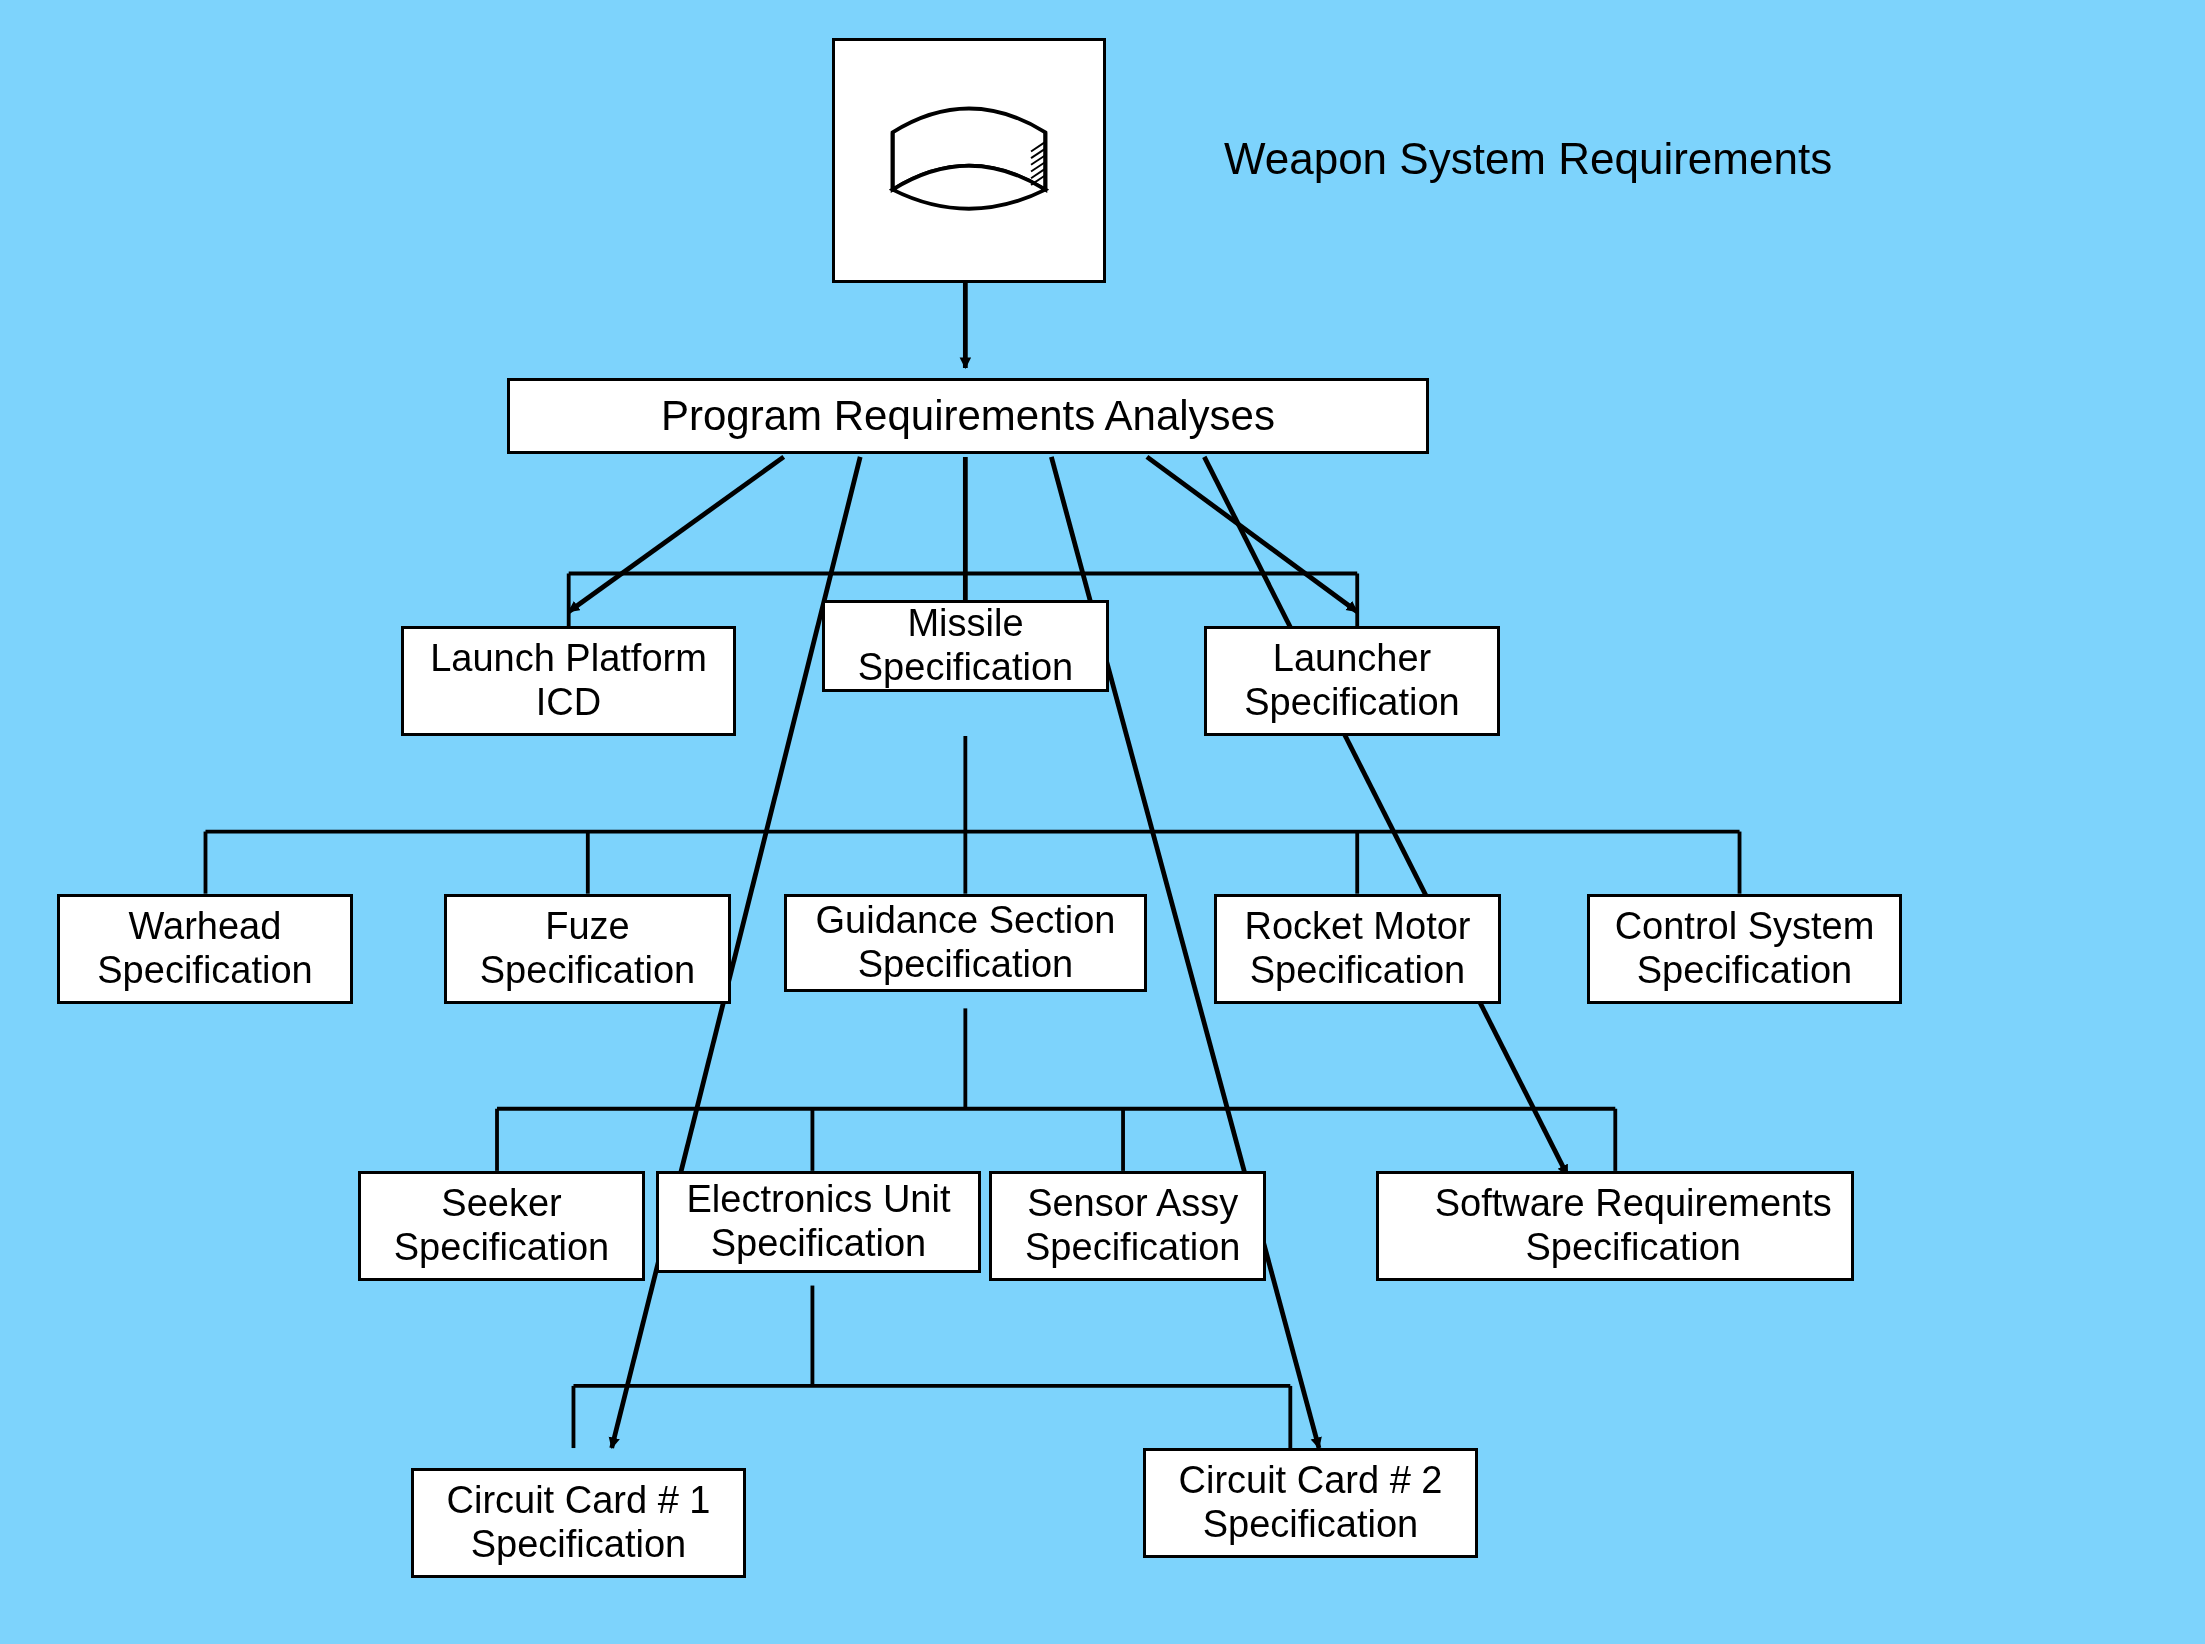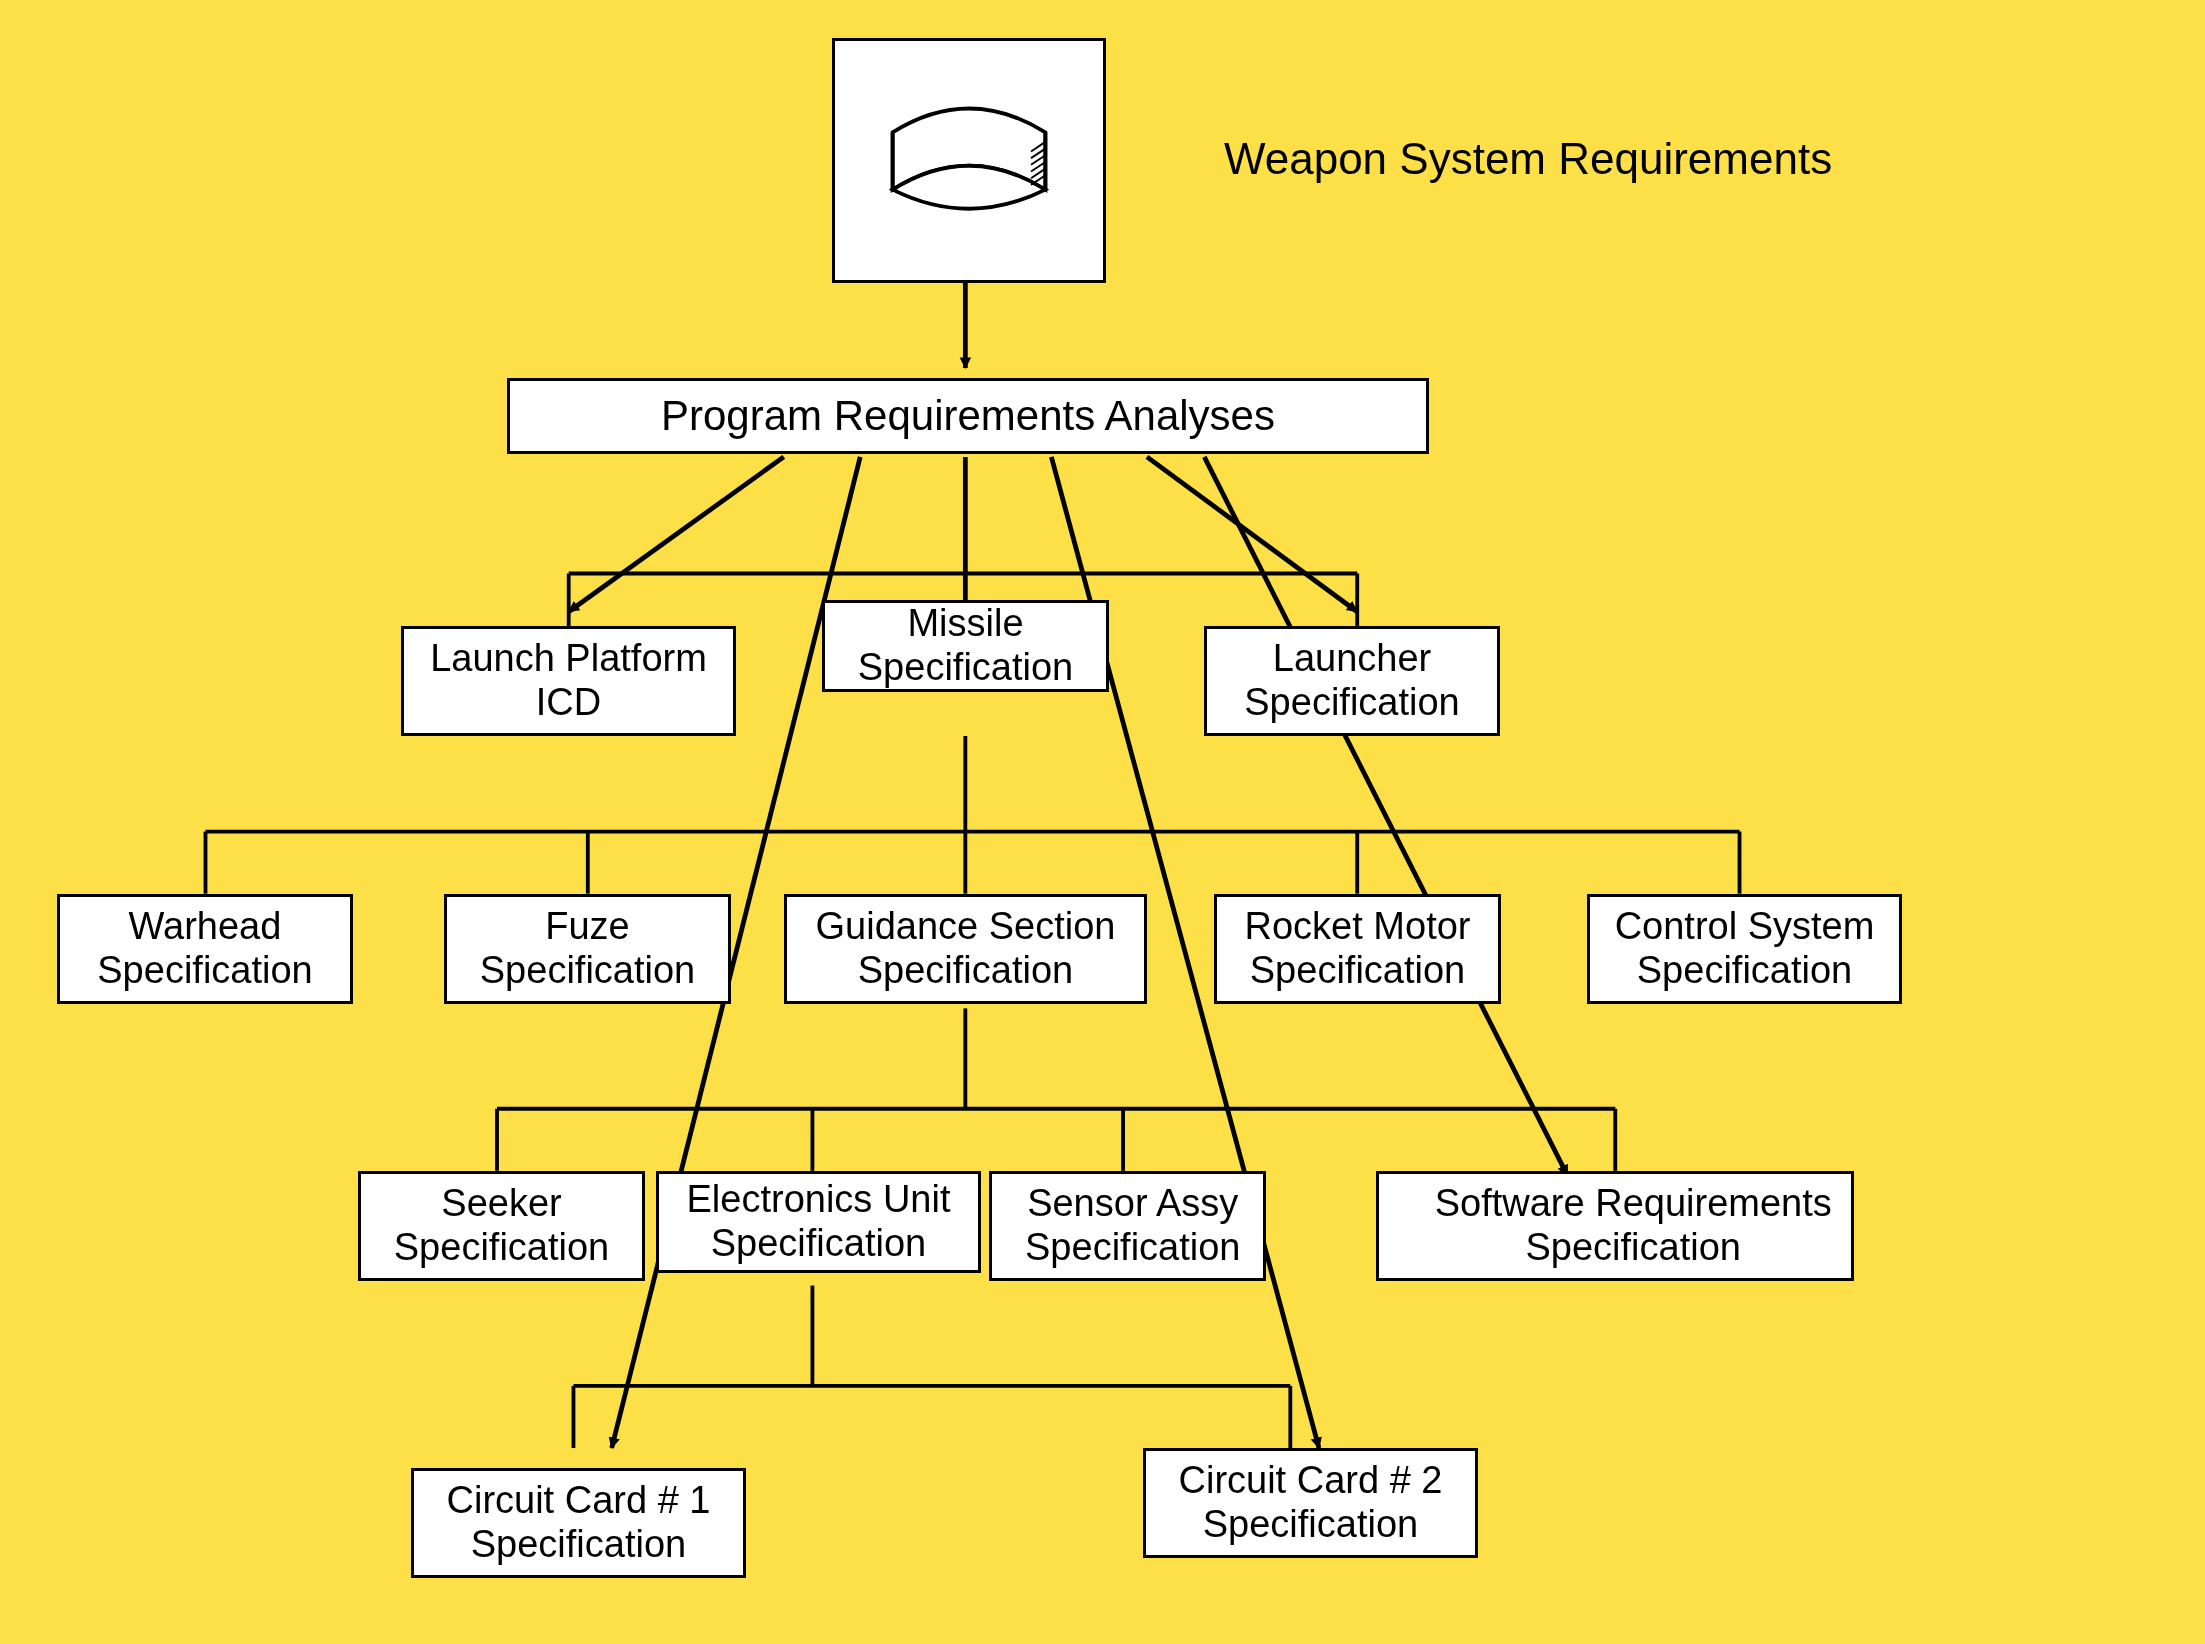--- a/index.html
+++ b/index.html
@@ -5,21 +5,21 @@
   html, body {
     margin: 0;
     padding: 0;
     background: #ffffff;
     font-family: Arial, Helvetica, sans-serif;
   }
   .canvas {
     position: relative;
     width: 2205px;
     height: 1644px;
-    background: #fde047;
+    background: #7dd3fc;
   }
   .box {
     position: absolute;
     border: 3.8px solid #000;
     background: #fff;
     display: flex;
     align-items: center;
     justify-content: center;
     text-align: center;
     font-size: 38px;
@@ -121,21 +121,21 @@
   <div class="title" style="left:1224px; top:134px;">Weapon System Requirements</div>
 
   <div class="box" style="left:507px; top:378px; width:922px; height:76px; font-size:42px;">Program Requirements Analyses</div>
 
   <div class="box" style="left:401px; top:626px; width:335px; height:110px;">Launch Platform<br>ICD</div>
   <div class="box" style="left:822px; top:600px; width:287px; height:92px;">Missile<br>Specification</div>
   <div class="box" style="left:1204px; top:626px; width:296px; height:110px;">Launcher<br>Specification</div>
 
   <div class="box" style="left:57px; top:894px; width:296px; height:110px;">Warhead<br>Specification</div>
   <div class="box" style="left:444px; top:894px; width:287px; height:110px;">Fuze<br>Specification</div>
-  <div class="box" style="left:784px; top:894px; width:363px; height:110px;">Guidance Section<br>Specification</div>
+  <div class="box" style="left:784px; top:894px; width:363px; height:98px;">Guidance Section<br>Specification</div>
   <div class="box" style="left:1214px; top:894px; width:287px; height:110px;">Rocket Motor<br>Specification</div>
   <div class="box" style="left:1587px; top:894px; width:315px; height:110px;">Control System<br>Specification</div>
 
   <div class="box" style="left:358px; top:1171px; width:287px; height:110px;">Seeker<br>Specification</div>
   <div class="box" style="left:656px; top:1171px; width:325px; height:102px;">Electronics Unit<br>Specification</div>
   <div class="box" style="left:989px; top:1171px; width:277px; height:110px;padding-left:22px;">Sensor Assy<br>Specification</div>
   <div class="box" style="left:1376px; top:1171px; width:478px; height:110px;padding-left:48px;">Software Requirements<br>Specification</div>
 
   <div class="box" style="left:411px; top:1448px; width:335px; height:110px;margin-top:20px;">Circuit Card # 1<br>Specification</div>
   <div class="box" style="left:1123px; top:1448px; width:335px; height:110px;margin-left:20px;">Circuit Card # 2<br>Specification</div>

